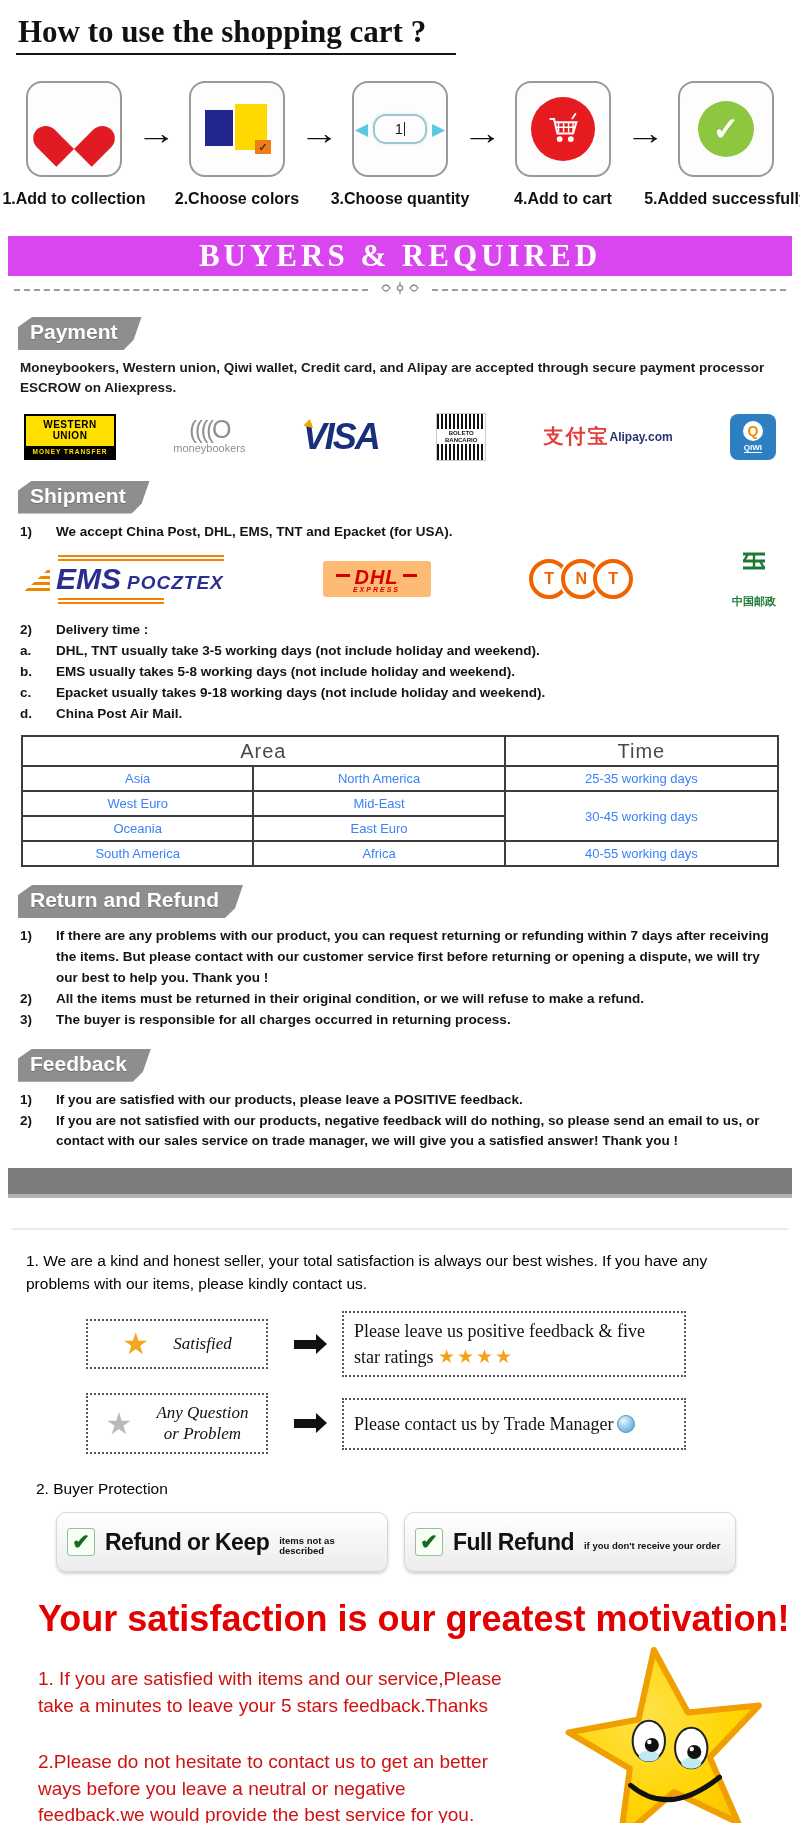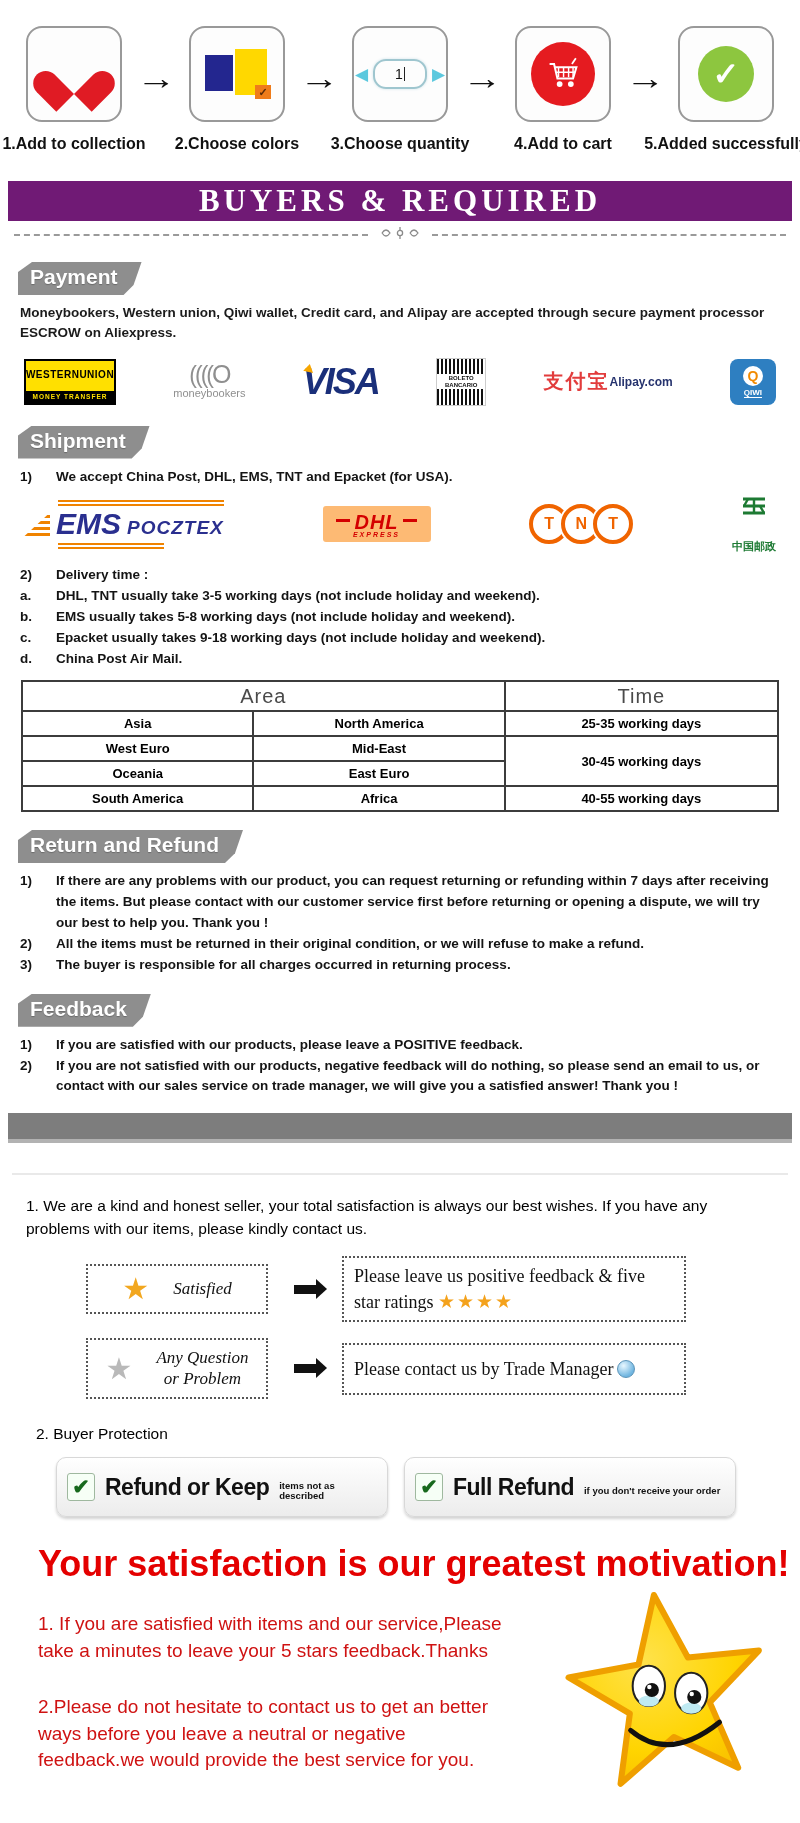--- a/index.html
+++ b/index.html
@@ -36,39 +36,39 @@
   .qty-box{width:50px;height:26px;border:2px solid #9fc6cf;border-radius:13px;display:flex;
         align-items:center;justify-content:center;font-size:14px;box-shadow:0 0 3px #cfe3ea;}
   .caret{width:1px;height:14px;background:#222;margin-left:1px;}
   .cart-circle{width:64px;height:64px;border-radius:50%;background:#e51b20;display:flex;
         align-items:center;justify-content:center;}
   .ok-circle{width:56px;height:56px;border-radius:50%;background:#8dc63f;color:#fff;
         display:flex;align-items:center;justify-content:center;font-size:32px;font-weight:700;}
   .ok-circle::after{content:"✓";}
 
   
-  .buyers{margin:28px 8px 0;background:#701a75;height:40px;display:flex;align-items:center;justify-content:center;}
+  .buyers{margin:28px 8px 0;background:#d946ef;height:40px;display:flex;align-items:center;justify-content:center;}
   .buyers span{color:#fff;font-family:"Liberation Serif",serif;font-weight:700;font-size:31px;letter-spacing:4px;}
   .orn-divider{display:flex;align-items:center;margin:5px 14px 0;}
   .orn-divider .dash{flex:1;border-top:2px dashed #9a9a9a;height:0;}
   .orn{margin:0 10px;color:#8a8a8a;}
 
   
   .badge{display:inline-block;margin:18px 0 0 18px;background:#8e8e8e;color:#fff;font-size:21px;
         font-weight:700;padding:3px 24px 6px 12px;text-shadow:0 1px 1px rgba(0,0,0,.25);
         clip-path:polygon(0 30%,14px 0,100% 0,calc(100% - 8px) 70%,calc(100% - 18px) 100%,0 100%);}
   .para{margin:8px 20px 0;font-size:13.5px;font-weight:700;line-height:1.5;color:#1b1b1b;}
   .litem{display:flex;margin:0 20px;font-size:13.5px;font-weight:700;line-height:1.55;color:#141414;}
   .lnum{width:36px;flex:none;}
   .ltext{flex:1;}
 
   
   .pay-logos{display:flex;align-items:center;justify-content:space-between;margin:12px 24px 0;height:52px;}
   .wu{width:92px;height:46px;background:#000;padding:2px;box-sizing:border-box;display:flex;flex-direction:column;}
-  .wu-top{background:#ffe000;flex:1;display:flex;flex-direction:row;align-items:center;justify-content:center;
+  .wu-top{background:#ffe000;flex:1;display:flex;flex-direction:column;align-items:center;justify-content:center;
         color:#000;font-size:10px;font-weight:800;line-height:1.05;letter-spacing:.5px;}
   .wu-bottom{height:12px;display:flex;align-items:center;justify-content:center;color:#ffe000;
         font-size:6.5px;font-weight:700;letter-spacing:1px;}
   .mb{display:flex;flex-direction:column;align-items:center;color:#8f8f8f;}
   .mb-marks{font-size:23px;letter-spacing:-2px;line-height:20px;}
   .mb-o{font-size:25px;}
   .mb-label{font-size:11px;margin-top:2px;}
   .visa{font-style:italic;font-weight:800;font-size:36px;color:#1a2f7a;letter-spacing:-2px;position:relative;}
   .visa::before{content:"";position:absolute;left:1px;top:3px;border-left:5px solid transparent;
         border-right:5px solid transparent;border-bottom:8px solid #f7a600;transform:rotate(12deg);}
@@ -107,22 +107,22 @@
         color:#f06400;font-weight:900;font-size:16px;display:flex;align-items:center;justify-content:center;
         margin-left:-8px;box-shadow:0 0 0 2px #fff;}
   .tnt-circle:first-child{margin-left:0;}
   .cnpost{display:flex;flex-direction:column;align-items:center;color:#1d7a33;}
   .cnpost-label{font-size:11px;font-weight:700;margin-top:20px;}
 
   
   .ship-table{width:758px;margin:10px auto 0;border-collapse:collapse;border:2px solid #3c3c3c;}
   .ship-table th{border:2px solid #3c3c3c;font-weight:400;font-size:20px;color:#4a4a4a;
         letter-spacing:1px;height:26px;}
-  .ship-table td{border:2px solid #3c3c3c;font-size:13px;font-weight:700;text-align:center;
-        height:21px;padding:1px 16px;color:#000000;}
+  .ship-table td{border:2px solid #3c3c3c;font-size:13px;font-weight:400;text-align:center;
+        height:21px;padding:1px 16px;color:#3b82f6;}
 
   
   .grayband{height:26px;background:#7d7d7d;border-bottom:4px solid #b2b2b2;margin:16px 8px 0;}
   .hairline{height:2px;background:#e9e9e9;margin:30px 12px 0;}
 
   
   .intro{margin:20px 26px 0;font-size:15.5px;line-height:1.45;color:#000;}
   .sat-row{display:flex;align-items:center;margin:16px 0 0 86px;gap:26px;}
   .sat-left{width:170px;border:2px dotted #555;display:flex;align-items:center;justify-content:center;
         gap:24px;padding:8px 4px;background:#fff;}
@@ -158,20 +158,21 @@
   .headline{margin:8px 0 0 38px;font-size:36px;font-weight:800;color:#e40000;}
   .mpara{margin:26px 0 0 38px;width:478px;font-size:19px;line-height:1.4;color:#cf1212;font-weight:500;}
   .star-mascot{position:absolute;right:14px;top:46px;}
 </style>
 </head>
 <body>
 
 <div class="page">
 
   
+  <div class="title">How to use the shopping cart ?</div>
 
   
   <div class="steps">
     <div class="step">
       <div class="step-card">
         <div class="heart"></div>
       </div>
       <div class="step-label">1.Add to collection</div>
     </div>
     <div class="step-arrow">→</div>

